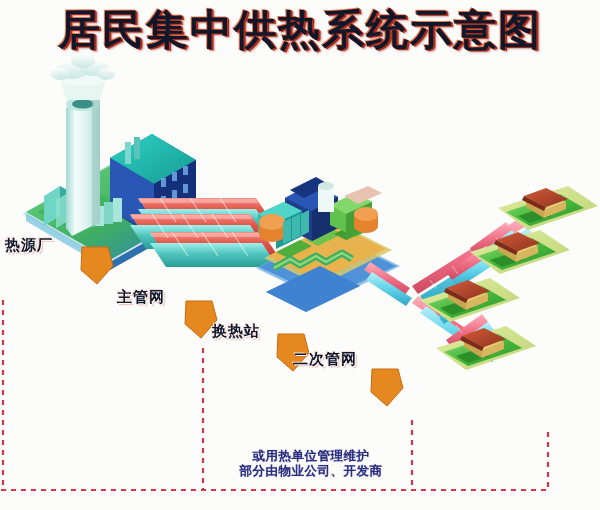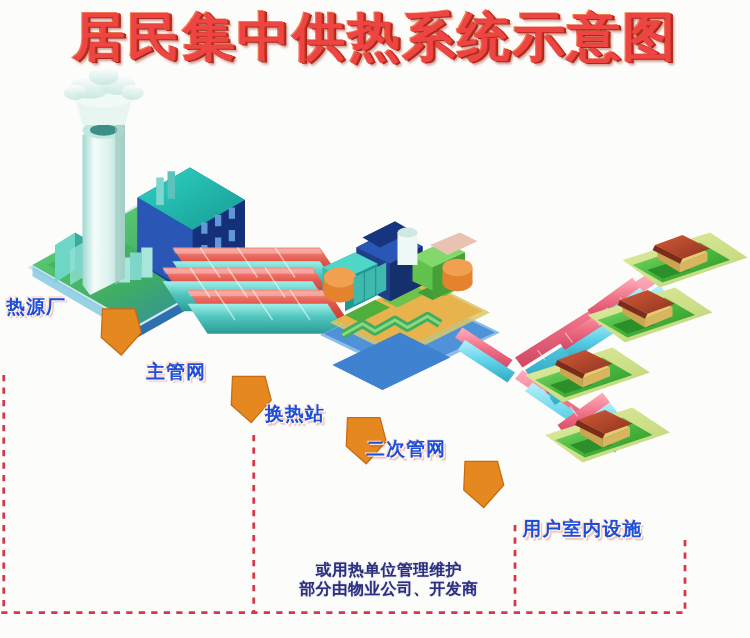--- a/index.html
+++ b/index.html
@@ -12,40 +12,40 @@
   }
   #stage{position:absolute;left:0;top:0;width:600px;height:510px;}
 
   
   .title{
     position:absolute;left:0;top:4px;width:600px;
     text-align:center;
     font-size:42px;
     font-weight:bold;
     letter-spacing:2px;
-    color:#ef4444;
+    color:#0f172a;
     font-family:"DejaVu Sans","Liberation Sans",sans-serif;
     text-shadow:
        1px 0 0 #c0301a,
        2px 1px 0 #a8291a,
        3px 2px 2px rgba(150,40,20,.45),
       -1px -1px 0 #f07a52;
     white-space:nowrap;
     line-height:52px;
   }
 
   
   svg.scene{position:absolute;left:0;top:0;width:600px;height:510px;}
 
   
   .slabel{
     position:absolute;
     font-size:15px;
     font-weight:bold;
-    color:#1d4ed8;
+    color:#0f172a;
     font-family:"DejaVu Sans","Liberation Sans",sans-serif;
     letter-spacing:1px;
     white-space:nowrap;
     text-shadow:
       1px 1px 0 #ffffff,
       -1px -1px 0 #ffd9d2,
       2px 2px 1px rgba(200,70,50,.35);
   }
 
   
@@ -358,21 +358,20 @@
   </svg>
 
   <div class="slabel" style="left:5px;top:236px;">热源厂</div>
 
   <div class="slabel" style="left:117px;top:288px;text-align:center;">主管网</div>
 
   <div class="slabel" style="left:212px;top:322px;">换热站</div>
 
   <div class="slabel" style="left:293px;top:350px;">二次管网</div>
 
-  <div class="slabel" style="left:418px;top:414px;">用户室内设施</div>
 
 
   <div style="position:absolute;left:216px;top:448px;width:190px;">
     <div class="caption" style="position:static;width:190px;">或用热单位管理维护</div>
     <div class="caption" style="position:static;width:190px;">部分由物业公司、开发商</div>
   </div>
 
 
 </div>
 

